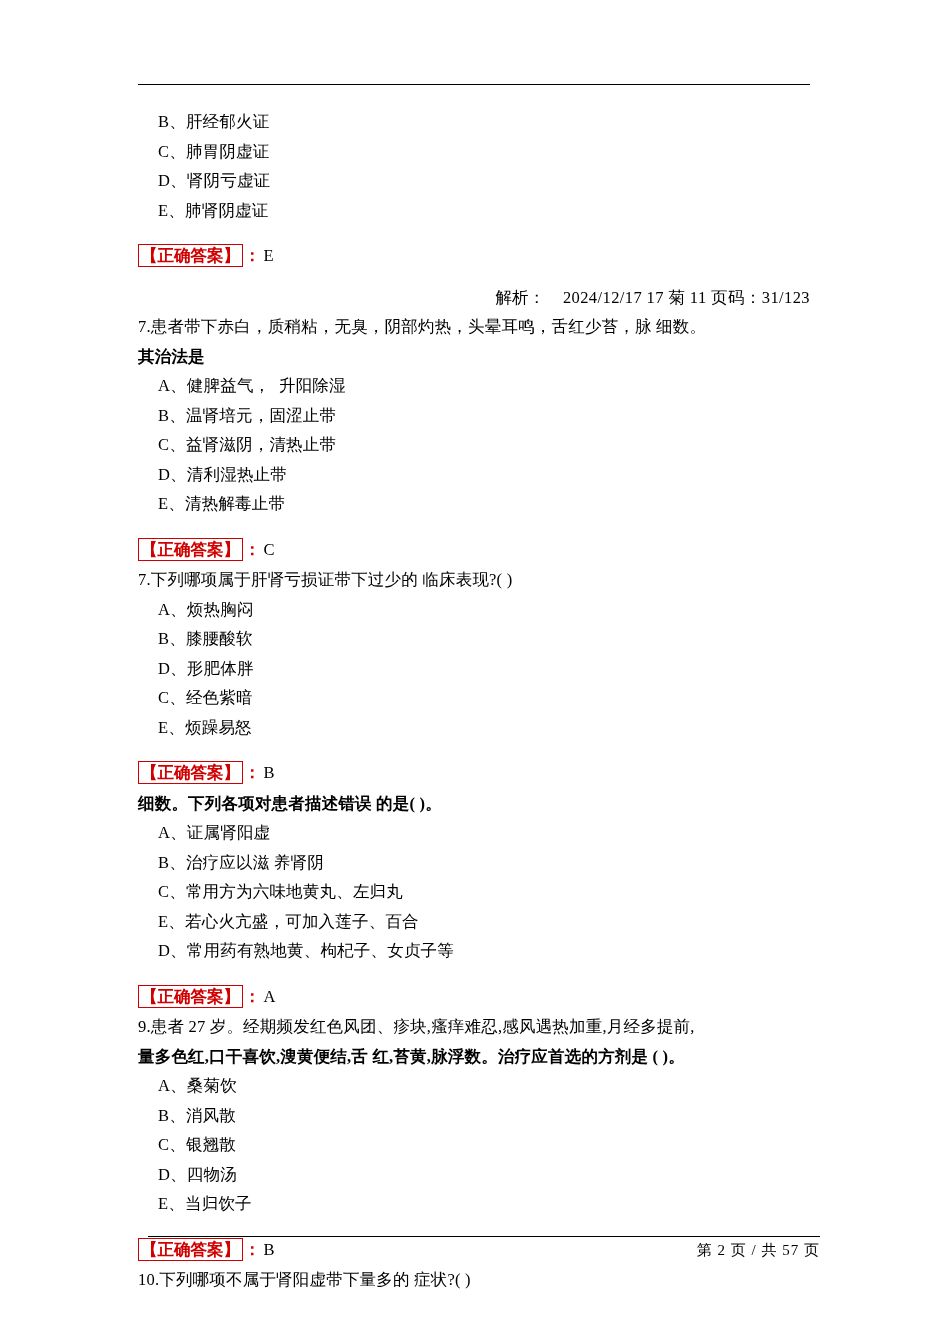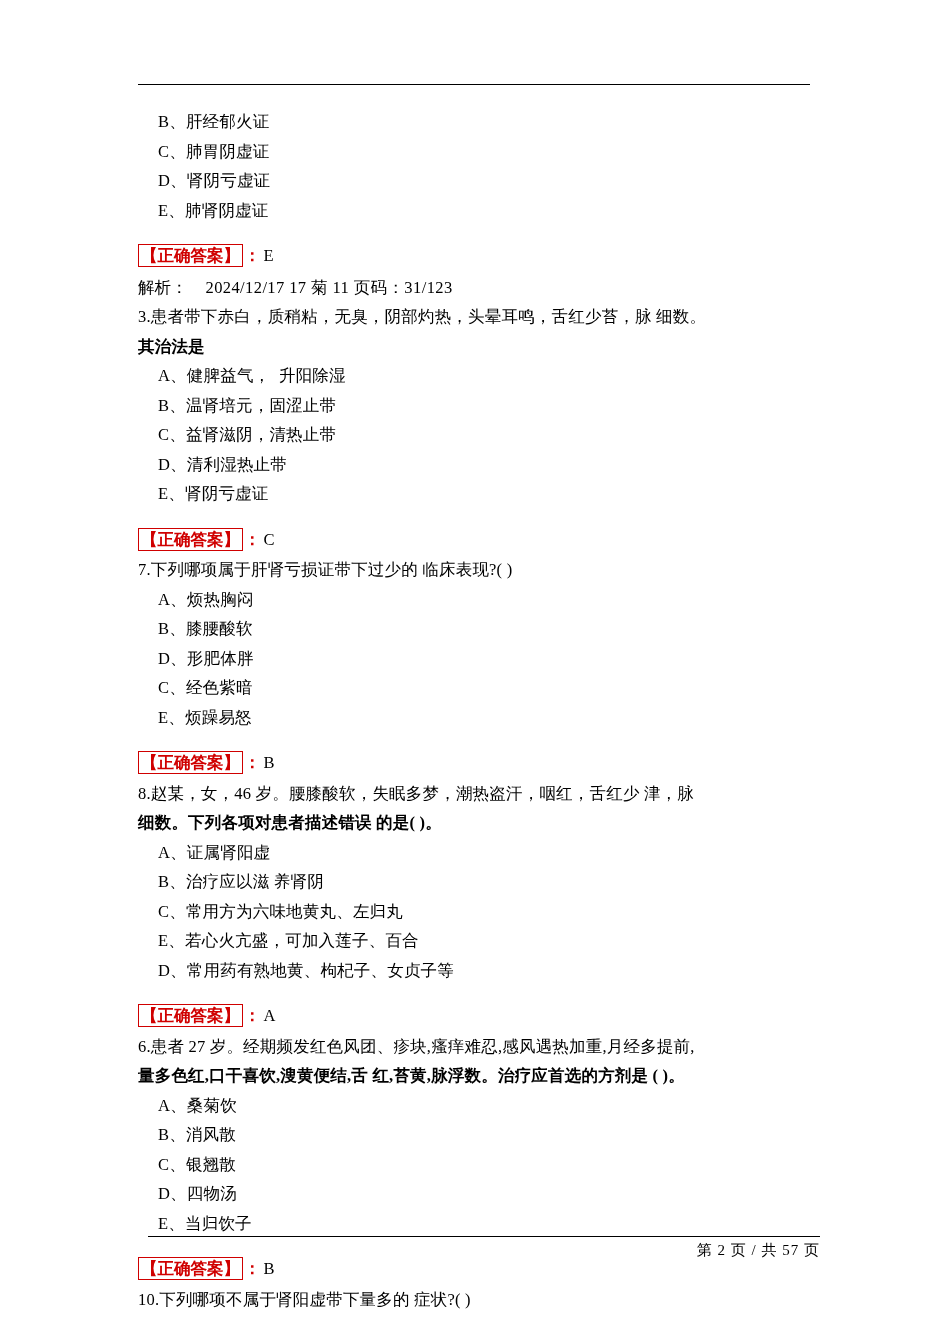--- a/index.html
+++ b/index.html
@@ -70,21 +70,22 @@
     margin-left: 1px;
   }
   .answer-val {
     font-size: 16.5px;
     margin-left: 3px;
     color: #000;
   }
   .analysis {
     font-size: 16.5px;
     line-height: 29.5px;
-    margin-top: 2px;
+    margin-top: 12px;
+    text-align: right;
   }
   .analysis .meta {
     margin-left: 18px;
     letter-spacing: 0.4px;
   }
   .footer {
     position: absolute;
     left: 148px;
     top: 1236px;
     width: 672px;
@@ -115,62 +116,61 @@
     <div class="answer-row">
       <span class="answer-tag">【正确答案】</span>
       <span class="answer-sep">：</span>
       <span class="answer-val">E</span>
     </div>
 
     <div class="analysis">
       <span>解析：</span><span class="meta">2024/12/17  17 菊 11  页码：31/123</span>
     </div>
 
-    <div class="line qline">3.患者带下赤白，质稍粘，无臭，阴部灼热，头晕耳鸣，舌红少苔，脉 细数。</div>
+    <div class="line qline">7.患者带下赤白，质稍粘，无臭，阴部灼热，头晕耳鸣，舌红少苔，脉 细数。</div>
     <div class="line cont">其治法是</div>
     <div class="line opt">A、健脾益气，  升阳除湿</div>
     <div class="line opt">B、温肾培元，固涩止带</div>
     <div class="line opt">C、益肾滋阴，清热止带</div>
     <div class="line opt">D、清利湿热止带</div>
-    <div class="line opt">E、肾阴亏虚证</div>
+    <div class="line opt">E、清热解毒止带</div>
 
     <div class="answer-row">
       <span class="answer-tag">【正确答案】</span>
       <span class="answer-sep">：</span>
       <span class="answer-val">C</span>
     </div>
 
     <div class="line qline">7.下列哪项属于肝肾亏损证带下过少的 临床表现?( )</div>
     <div class="line opt">A、烦热胸闷</div>
     <div class="line opt">B、膝腰酸软</div>
     <div class="line opt">D、形肥体胖</div>
     <div class="line opt">C、经色紫暗</div>
     <div class="line opt">E、烦躁易怒</div>
 
     <div class="answer-row">
       <span class="answer-tag">【正确答案】</span>
       <span class="answer-sep">：</span>
       <span class="answer-val">B</span>
     </div>
 
-    <div class="line qline">8.赵某，女，46 岁。腰膝酸软，失眠多梦，潮热盗汗，咽红，舌红少 津，脉</div>
     <div class="line cont">细数。下列各项对患者描述错误 的是( )。</div>
     <div class="line opt">A、证属肾阳虚</div>
     <div class="line opt">B、治疗应以滋 养肾阴</div>
     <div class="line opt">C、常用方为六味地黄丸、左归丸</div>
     <div class="line opt">E、若心火亢盛，可加入莲子、百合</div>
     <div class="line opt">D、常用药有熟地黄、枸杞子、女贞子等</div>
 
     <div class="answer-row">
       <span class="answer-tag">【正确答案】</span>
       <span class="answer-sep">：</span>
       <span class="answer-val">A</span>
     </div>
 
-    <div class="line qline">6.患者 27 岁。经期频发红色风团、疹块,瘙痒难忍,感风遇热加重,月经多提前,</div>
+    <div class="line qline">9.患者 27 岁。经期频发红色风团、疹块,瘙痒难忍,感风遇热加重,月经多提前,</div>
     <div class="line cont">量多色红,口干喜饮,溲黄便结,舌 红,苔黄,脉浮数。治疗应首选的方剂是 ( )。</div>
     <div class="line opt">A、桑菊饮</div>
     <div class="line opt">B、消风散</div>
     <div class="line opt">C、银翘散</div>
     <div class="line opt">D、四物汤</div>
     <div class="line opt">E、当归饮子</div>
 
     <div class="answer-row">
       <span class="answer-tag">【正确答案】</span>
       <span class="answer-sep">：</span>

